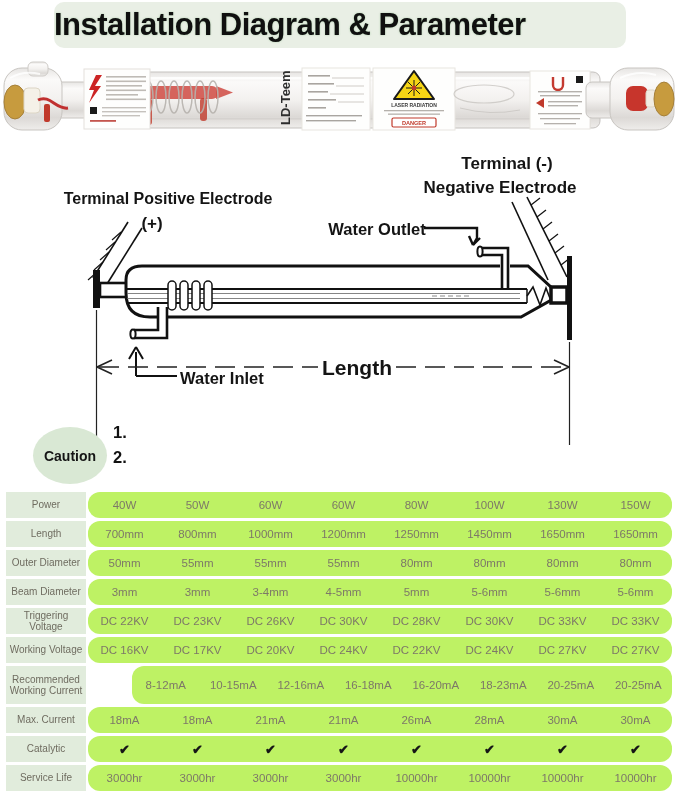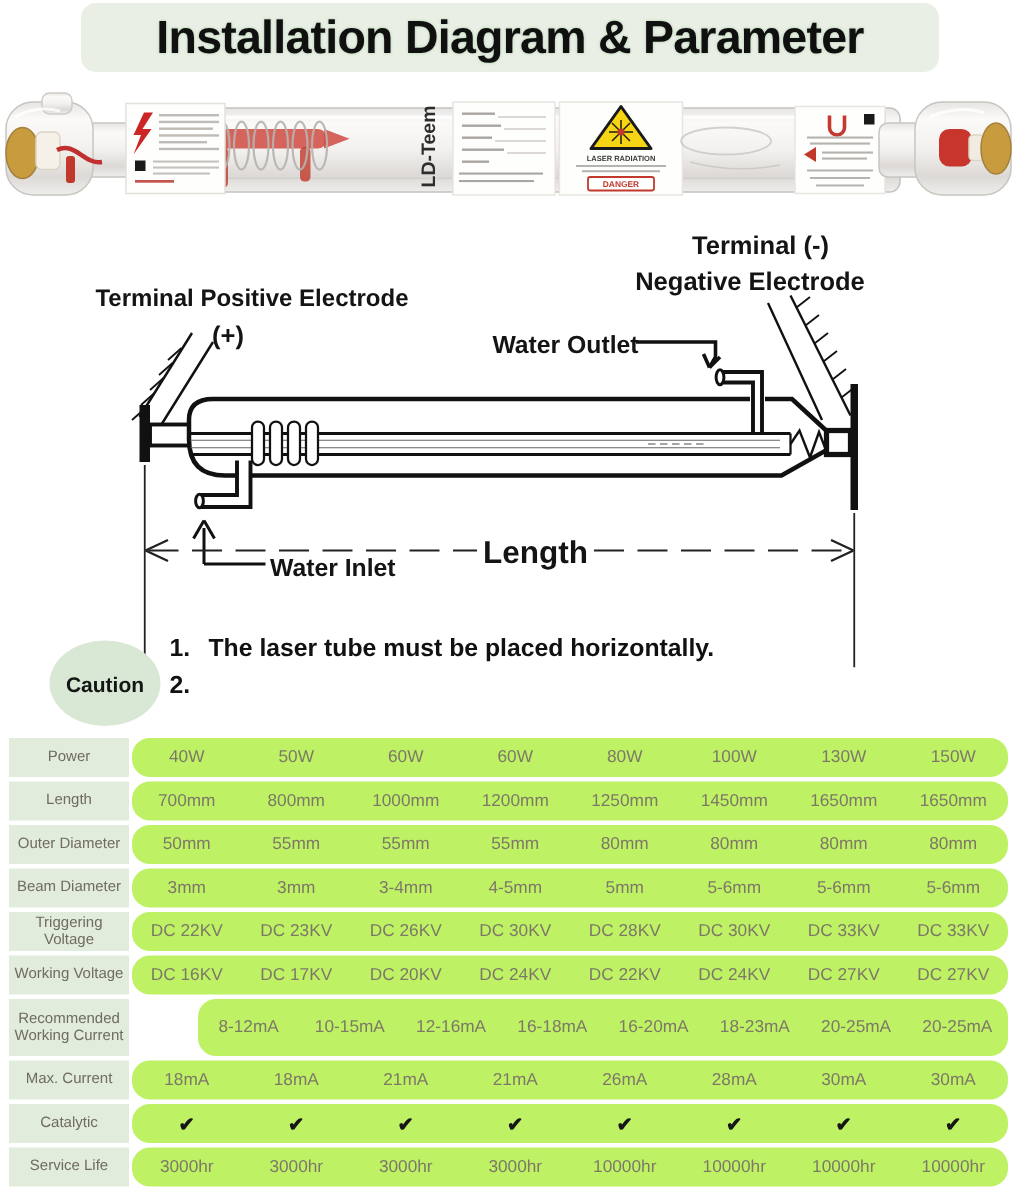--- a/index.html
+++ b/index.html
@@ -1,20 +1,20 @@
 <!DOCTYPE html>
 <html><head>
 <meta charset="utf-8">
 <style>
   html,body{margin:0;padding:0;background:#fff;}
   body{width:679px;height:792px;position:relative;font-family:"Liberation Sans",sans-serif;overflow:hidden;}
 
   
   .title-pill{position:absolute;left:54px;top:2px;width:572px;height:46px;background:#e9efe5;
-    border-radius:10px;display:flex;align-items:center;justify-content:center;}
+    border-radius:10px;display:flex;align-items:center;justify-content:flex-start;}
   .title-pill span{font-size:31px;font-weight:bold;color:#101010;letter-spacing:-0.5px;
     text-shadow:0 0 2px rgba(90,160,90,.45);}
 
   .photo-wrap{position:absolute;left:0;top:56px;width:679px;height:92px;}
   .diagram-wrap{position:absolute;left:0;top:148px;width:679px;height:297px;}
 
   
   .caution{position:absolute;left:0;top:420px;width:679px;height:72px;}
   .caution-badge{position:absolute;left:33px;top:7px;width:74px;height:57px;border-radius:50%;
     background:#d9e8d4;display:flex;align-items:center;justify-content:center;}
@@ -278,21 +278,20 @@
 </svg>
 </div>
 
 <div class="caution">
   <div class="caution-badge">
     <span>Caution</span>
   </div>
   <div class="notes">
     <div class="note">
       <span class="num">1.</span>
-      <span class="txt">The laser tube must be placed horizontally.</span>
     </div>
     <div class="note">
       <span class="num">2.</span>
     </div>
   </div>
 </div>
 
 <div class="param-table">
     <div class="trow">
       <div class="tlabel">Power</div>

